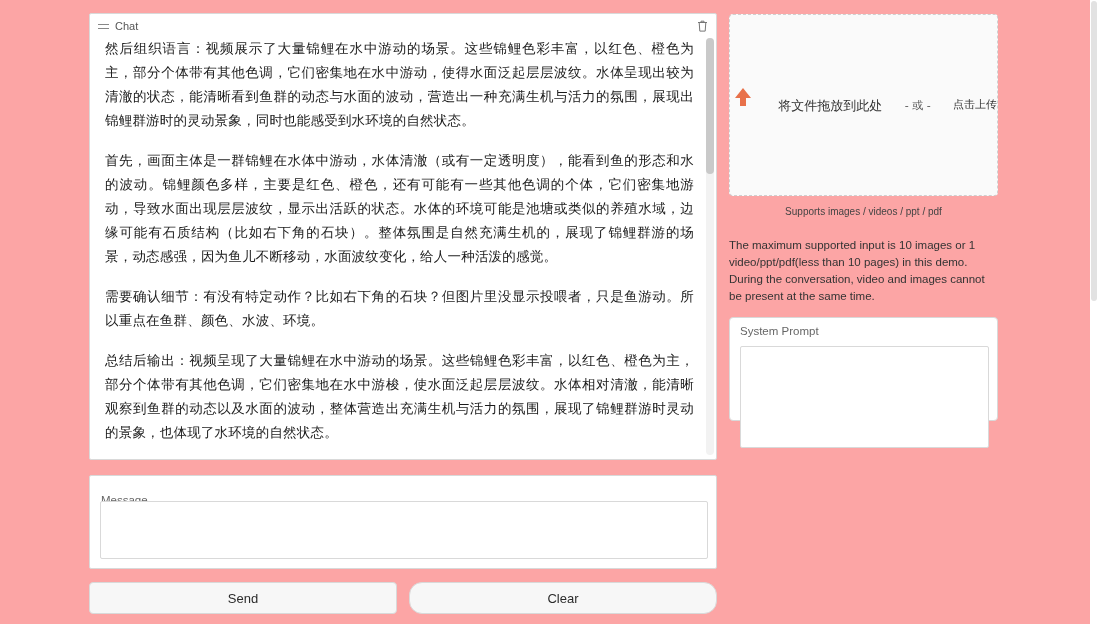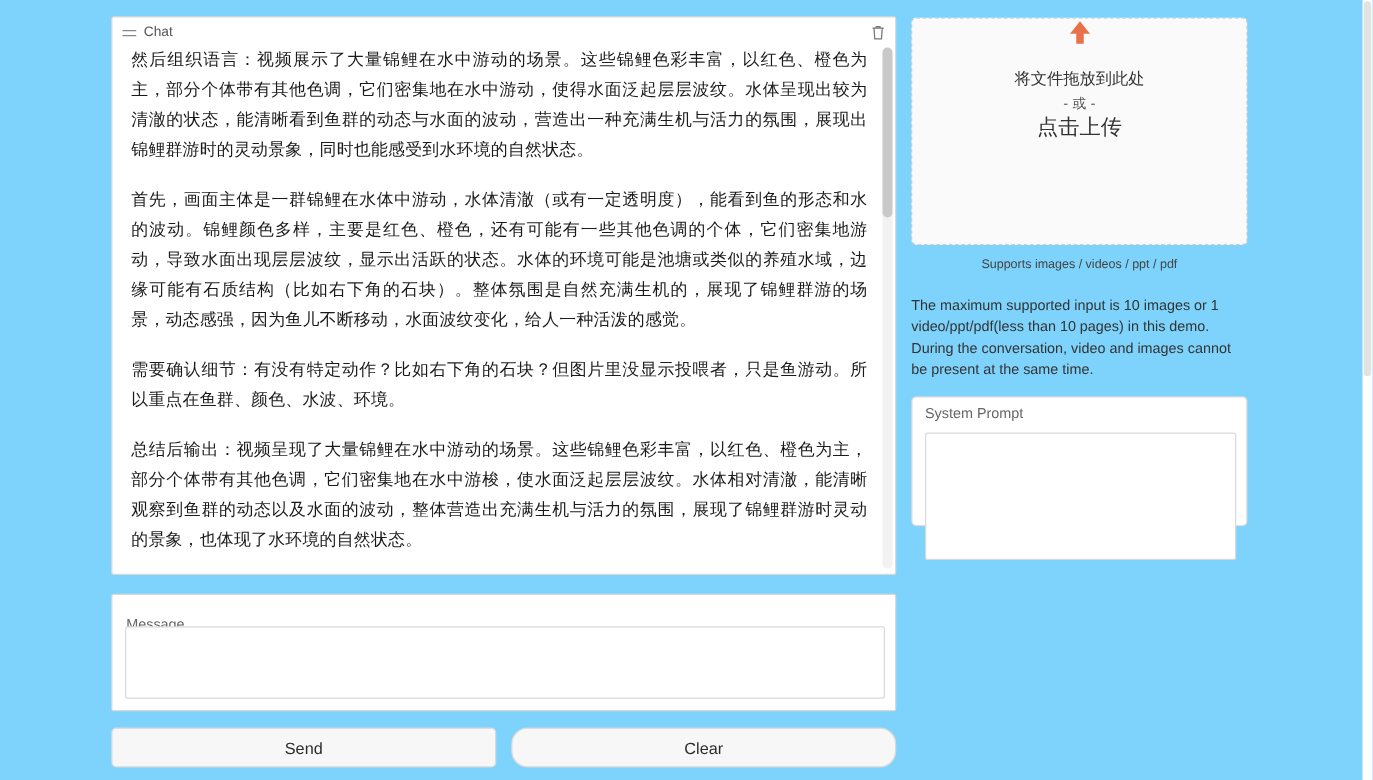--- a/index.html
+++ b/index.html
@@ -5,21 +5,21 @@
   html, body {
     margin: 0;
     padding: 0;
     background: #ffffff;
     font-family: "Liberation Sans", sans-serif;
   }
   #app {
     position: relative;
     width: 1098px;
     height: 624px;
-    background: #7dd3fc;
+    background: #fca5a5;
     overflow: hidden;
   }
 
   
   .chat-panel {
     position: absolute;
     left: 89px;
     top: 13px;
     width: 628px;
     height: 447px;
@@ -187,44 +187,44 @@
     position: absolute;
     left: 729px;
     top: 14px;
     width: 269px;
     height: 182px;
     border: 1px dashed #d0d0d0;
     border-radius: 4px;
     background: #fafafa;
     box-sizing: border-box;
     display: flex;
-    flex-direction: column;
+    flex-direction: row;
     align-items: center;
-    justify-content: flex-start;
+    justify-content: space-between;
     cursor: pointer;
   }
   .dropzone .up-arrow {
     color: #e8714a;
     margin-bottom: 12px;
   }
   .dropzone .dz-line1 {
     font-family: "DejaVu Sans", sans-serif;
     font-size: 13px;
     color: #333;
     line-height: 19px;
   }
   .dropzone .dz-line2 {
     font-family: "DejaVu Sans", sans-serif;
     font-size: 11px;
     color: #555;
     line-height: 19px;
   }
   .dropzone .dz-line3 {
-    font-family: Liberation Sans, sans-serif;
-    font-size: 17px;
+    font-family: Liberation Mono, monospace;
+    font-size: 11px;
     color: #333;
     line-height: 19px;
   }
   .supports-text {
     position: absolute;
     left: 729px;
     top: 206px;
     width: 269px;
     text-align: center;
     font-size: 10px;

